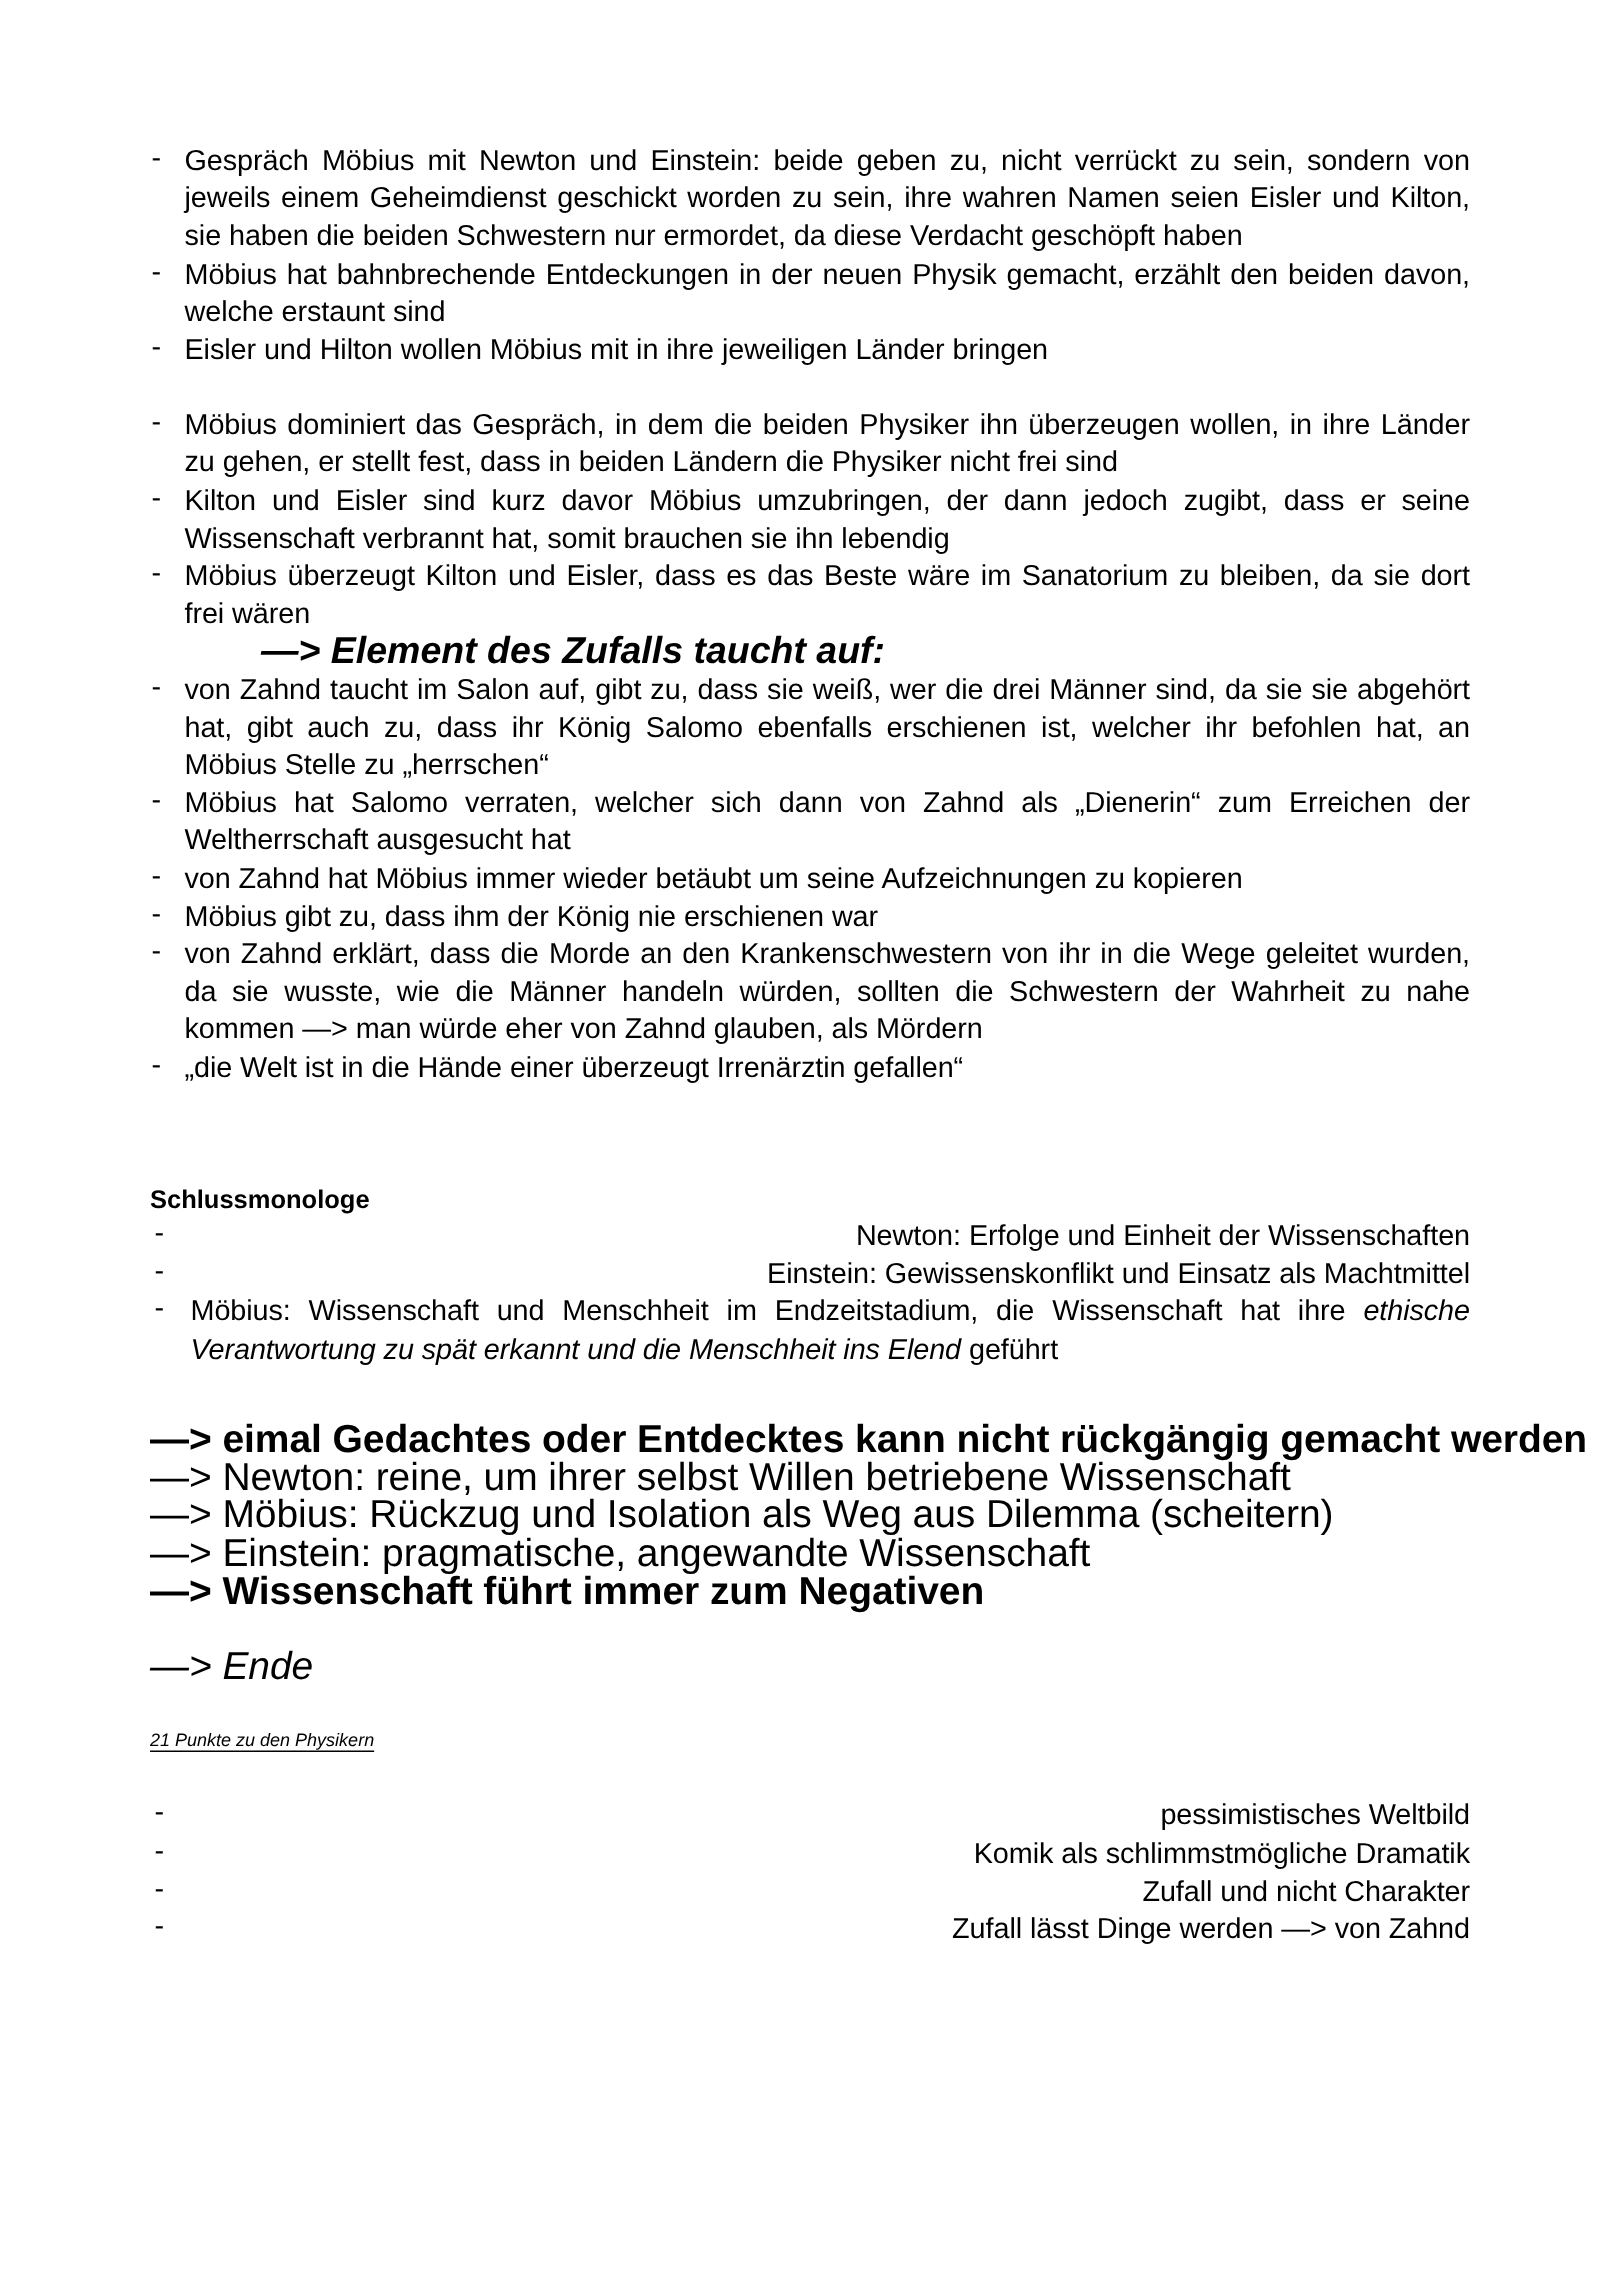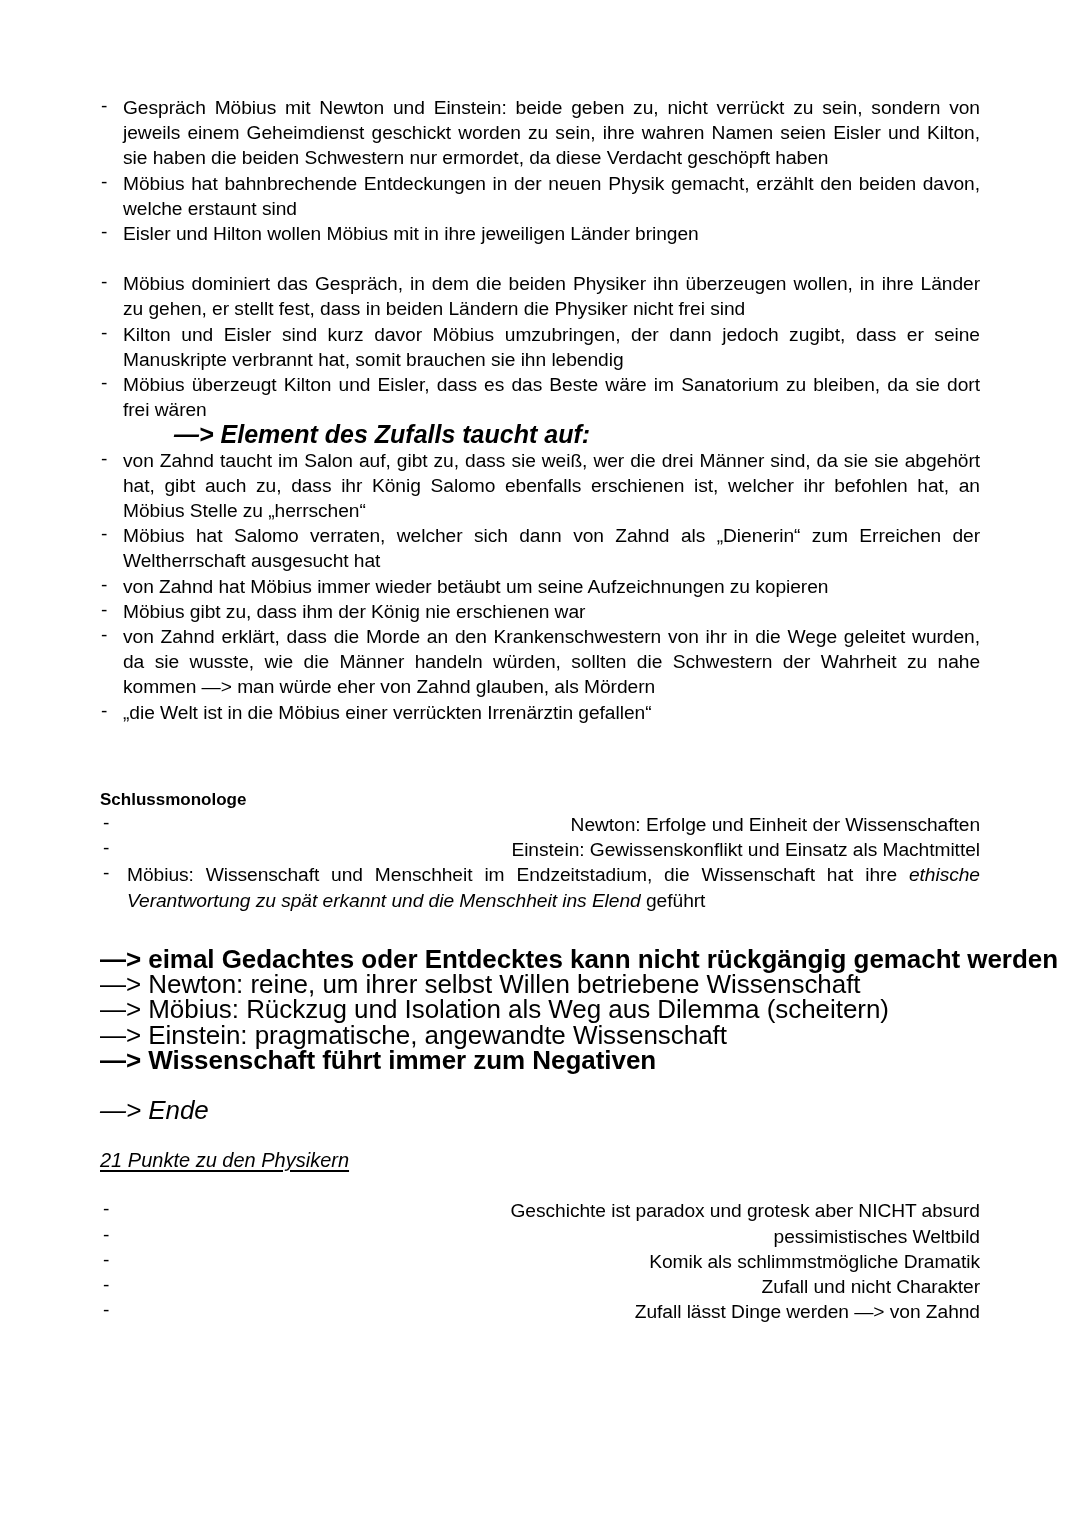--- a/index.html
+++ b/index.html
@@ -91,21 +91,21 @@
   }
 
   .heading-bold {
     font-size: 17px;
     line-height: 25.2px;
     font-weight: bold;
     margin: 0;
   }
 
   .heading-underline-italic {
-    font-size: 20px;
+    font-size: 12px;
     line-height: 25.2px;
     font-style: italic;
     text-decoration: underline;
     text-underline-offset: 3px;
     margin: 0;
     display: inline-block;
   }
 
   .italic { font-style: italic; }
   .bold { font-weight: bold; }
@@ -122,33 +122,33 @@
     <ul class="bullets">
       <li class="bullet">Gespräch Möbius mit Newton und Einstein: beide geben zu, nicht verrückt zu sein, sondern von jeweils einem Geheimdienst geschickt worden zu sein, ihre wahren Namen seien Eisler und Kilton, sie haben die beiden Schwestern nur ermordet, da diese Verdacht geschöpft haben</li>
       <li class="bullet">Möbius hat bahnbrechende Entdeckungen in der neuen Physik gemacht, erzählt den beiden davon, welche erstaunt sind</li>
       <li class="bullet">Eisler und Hilton wollen Möbius mit in ihre jeweiligen Länder bringen</li>
     </ul>
 
     <div class="spacer-md"></div>
 
     <ul class="bullets">
       <li class="bullet">Möbius dominiert das Gespräch, in dem die beiden Physiker ihn überzeugen wollen, in ihre Länder zu gehen, er stellt fest, dass in beiden Ländern die Physiker nicht frei sind</li>
-      <li class="bullet">Kilton und Eisler sind kurz davor Möbius umzubringen, der dann jedoch zugibt, dass er seine Manuskripte verbrannt hat, somit brauchen sie ihn lebendig</li>
+      <li class="bullet">Kilton und Eisler sind kurz davor Möbius umzubringen, der dann jedoch zugibt, dass er seine Wissenschaft verbrannt hat, somit brauchen sie ihn lebendig</li>
       <li class="bullet">Möbius überzeugt Kilton und Eisler, dass es das Beste wäre im Sanatorium zu bleiben, da sie dort frei wären</li>
     </ul>
 
     <div class="indented-arrow">—&gt; Element des Zufalls taucht auf:</div>
 
     <ul class="bullets">
       <li class="bullet">von Zahnd taucht im Salon auf, gibt zu, dass sie weiß, wer die drei Männer sind, da sie sie abgehört hat, gibt auch zu, dass ihr König Salomo ebenfalls erschienen ist, welcher ihr befohlen hat, an Möbius Stelle zu „herrschen“</li>
       <li class="bullet">Möbius hat Salomo verraten, welcher sich dann von Zahnd als „Dienerin“ zum Erreichen der Weltherrschaft ausgesucht hat</li>
       <li class="bullet">von Zahnd hat Möbius immer wieder betäubt um seine Aufzeichnungen zu kopieren</li>
       <li class="bullet">Möbius gibt zu, dass ihm der König nie erschienen war</li>
       <li class="bullet">von Zahnd erklärt, dass die Morde an den Krankenschwestern von ihr in die Wege geleitet wurden, da sie wusste, wie die Männer handeln würden, sollten die Schwestern der Wahrheit zu nahe kommen —&gt; man würde eher von Zahnd glauben, als Mördern</li>
-      <li class="bullet">„die Welt ist in die Möbius einer verrückten Irrenärztin gefallen“</li>
+      <li class="bullet">„die Welt ist in die Hände einer überzeugt Irrenärztin gefallen“</li>
     </ul>
 
     <div class="spacer-xxl"></div>
 
     <div class="heading-bold">Schlussmonologe</div>
 
     <ul class="bullets">
       <li class="bullet wide">Newton: Erfolge und Einheit der Wissenschaften</li>
       <li class="bullet wide">Einstein: Gewissenskonflikt und Einsatz als Machtmittel</li>
       <li class="bullet justified-wide"><span>Möbius: Wissenschaft und Menschheit im Endzeitstadium, die Wissenschaft hat ihre </span><span class="italic">ethische Verantwortung zu spät erkannt und die Menschheit ins Elend</span><span> geführt</span></li>
@@ -172,21 +172,20 @@
 
     <div class="spacer-md"></div>
 
     <div>
       <span class="heading-underline-italic">21 Punkte zu den Physikern</span>
     </div>
 
     <div class="spacer-md"></div>
 
     <ul class="bullets">
-      <li class="bullet wide">Geschichte ist paradox und grotesk aber NICHT absurd</li>
       <li class="bullet wide">pessimistisches Weltbild</li>
       <li class="bullet wide">Komik als schlimmstmögliche Dramatik</li>
       <li class="bullet wide">Zufall und nicht Charakter</li>
       <li class="bullet wide">Zufall lässt Dinge werden —&gt; von Zahnd</li>
     </ul>
 
   </div>
 </div>
 
 </body></html>

